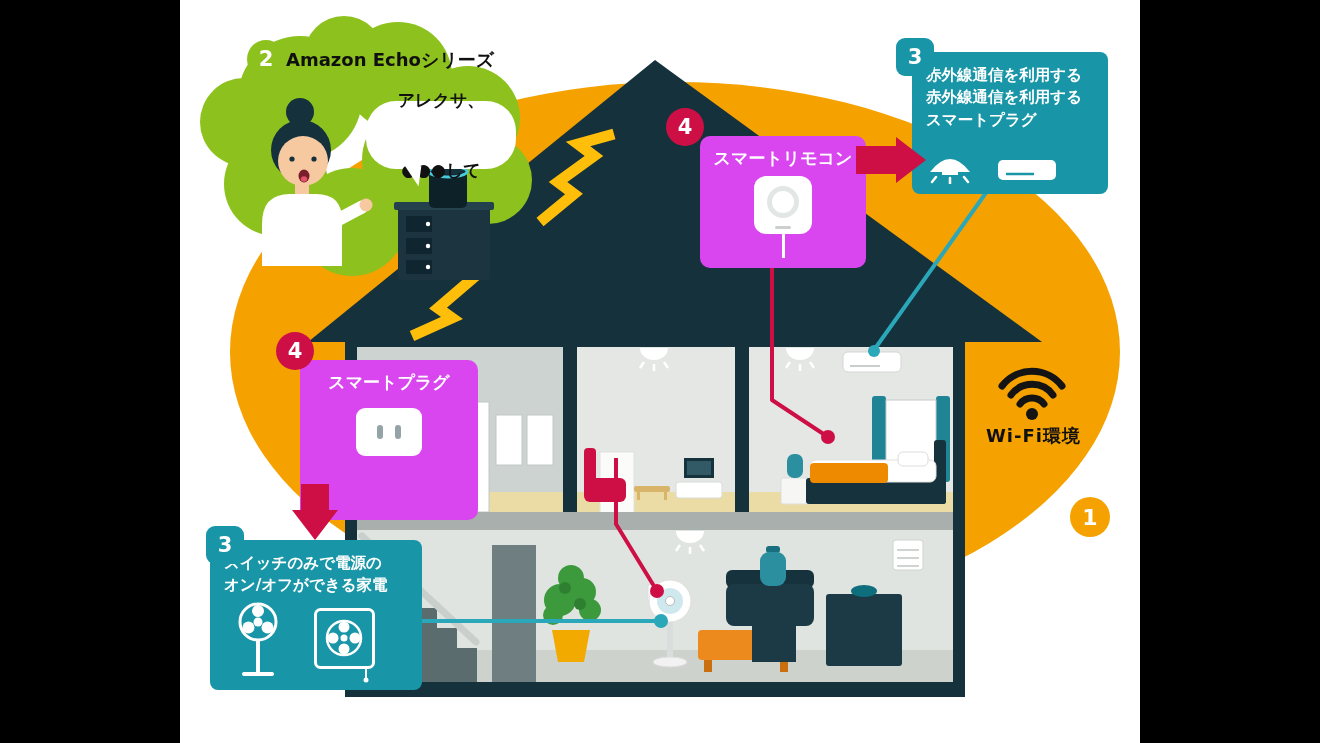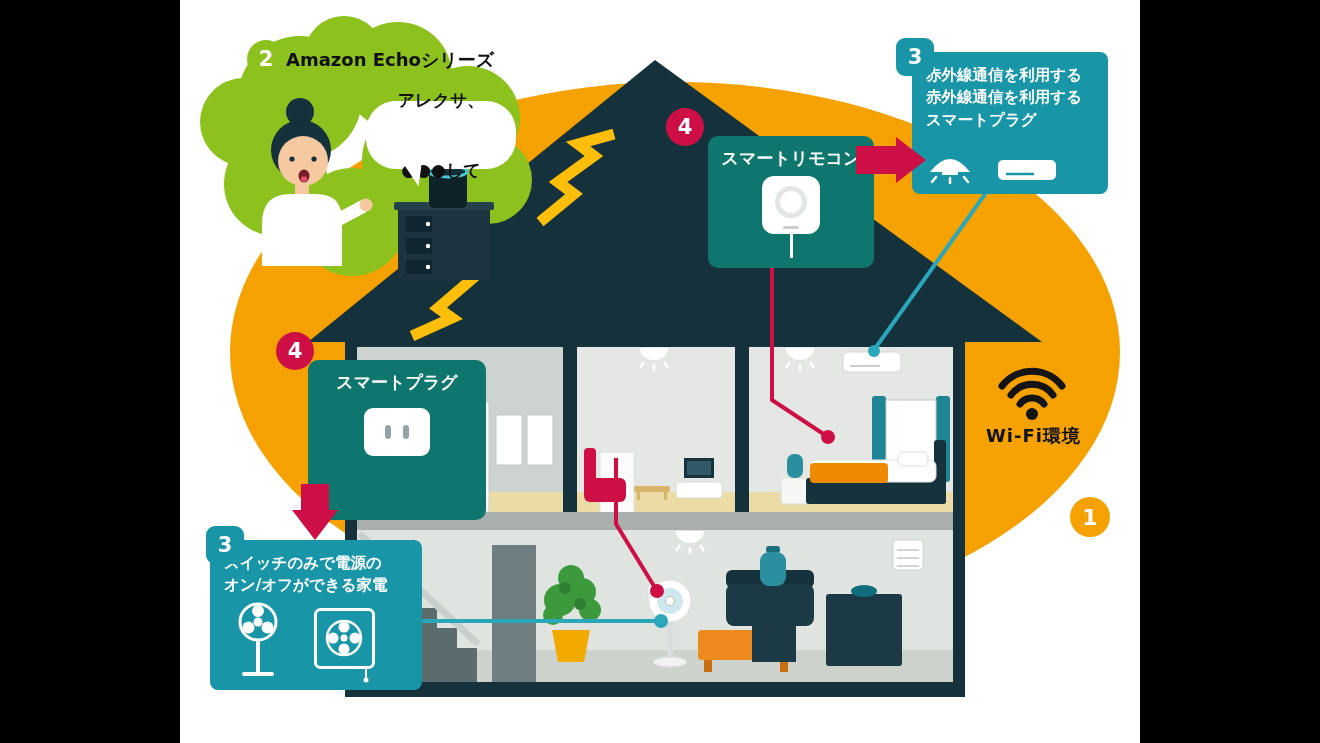--- a/index.html
+++ b/index.html
@@ -15,21 +15,21 @@
 
   
   .speech-bubble{left:366px;top:101px;width:150px;height:68px;background:#fff;border-radius:30px;
     display:flex;flex-direction:column;align-items:center;justify-content:center;
     color:#111;font-weight:bold;font-size:17px;line-height:1.3;gap:48px;}
   .speech-bubble::after{content:"";position:absolute;left:36px;bottom:-16px;width:0;height:0;
     border-top:20px solid #fff;border-left:18px solid transparent;transform:rotate(8deg);}
 
   
   .box{position:absolute;border-radius:10px;z-index:2;box-sizing:border-box;}
-  .box.crimson{background:#0f766e;margin-left:8px;}
+  .box.crimson{background:#d946ef;}
   .box.teal{background:#1895A6;border-radius:8px;}
   .box-title{color:#fff;font-weight:bold;font-size:17px;text-align:center;margin-top:11px;}
   .box-lines{color:#fff;font-weight:bold;font-size:15.5px;line-height:1.45;padding:12px 14px 0 14px;}
   .box-lines span{display:block;}
 
   .remote-box{left:700px;top:136px;width:166px;height:132px;}
   .remote-device{width:58px;height:58px;background:#fff;border-radius:12px;margin:6px auto 0;position:relative;}
   .remote-ring{position:absolute;left:13px;top:10px;width:32px;height:32px;border:5px solid #E2E6E5;
     border-radius:50%;box-sizing:border-box;}
   .remote-bar{position:absolute;left:21px;bottom:5px;width:16px;height:3px;background:#CBD0CE;border-radius:2px;}

